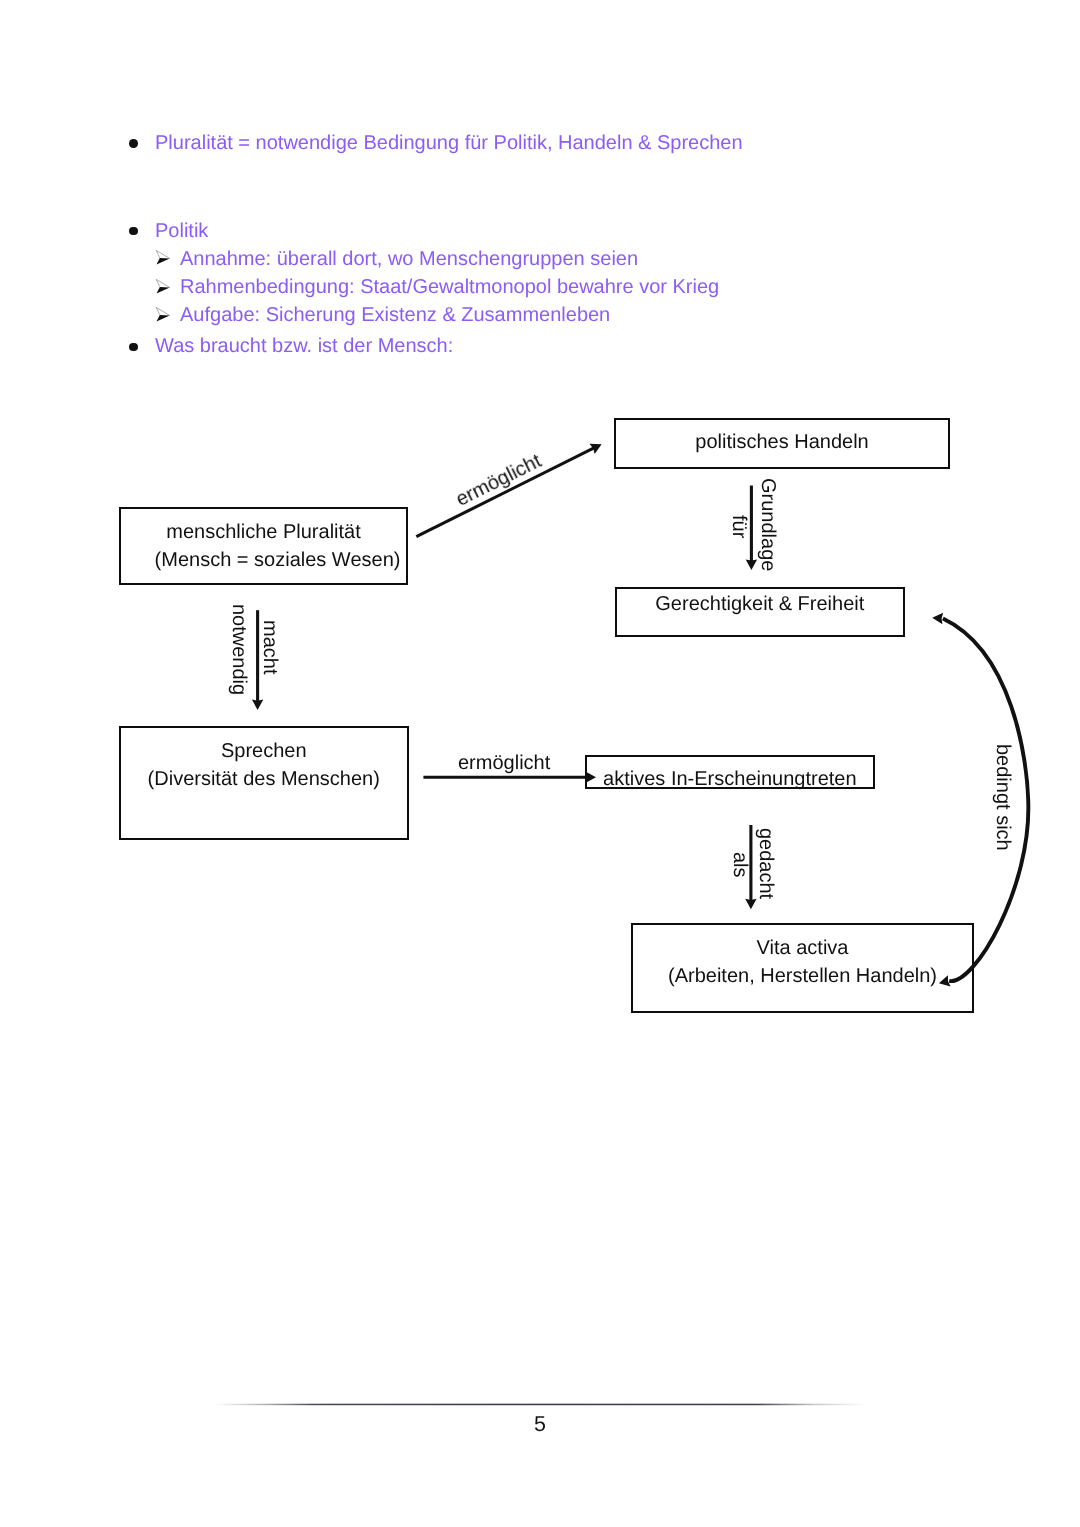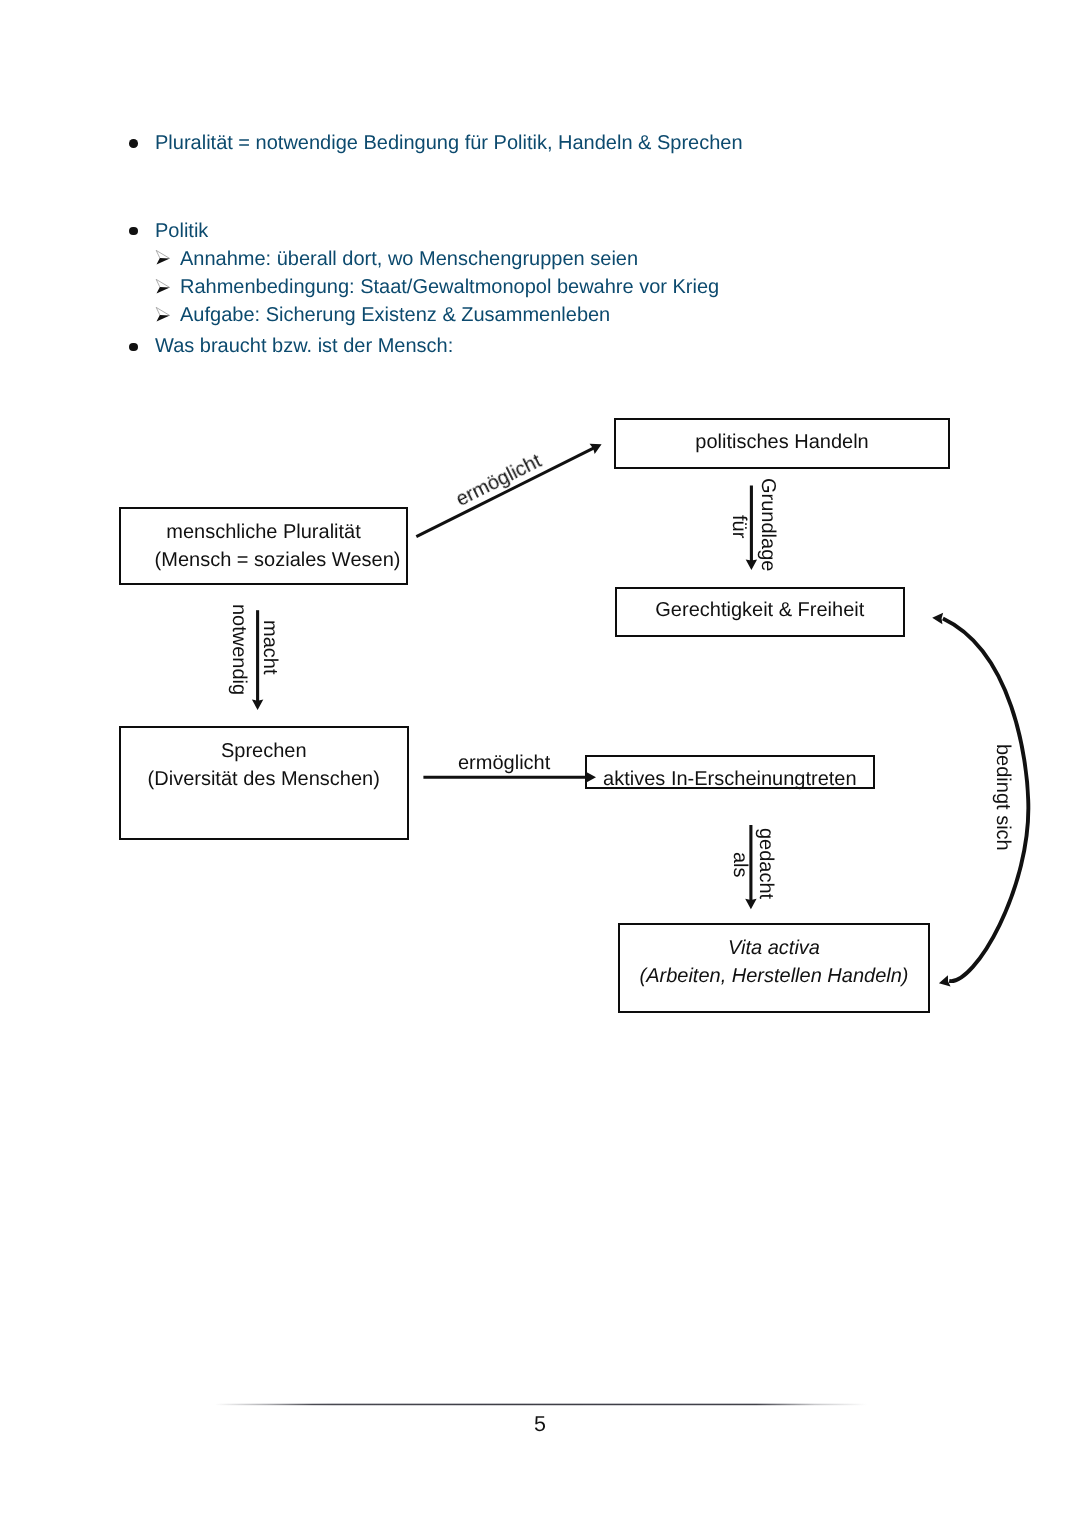--- a/index.html
+++ b/index.html
@@ -6,21 +6,21 @@
   html, body { margin:0; padding:0; background:#ffffff; }
   body {
     width:1080px; height:1527px; position:relative; overflow:hidden;
     font-family:"Liberation Sans", sans-serif;
     color:#000000;
     -webkit-font-smoothing:antialiased;
     text-rendering:geometricPrecision;
   }
   .page { position:absolute; inset:0; background:#ffffff; }
   .notes { position:absolute; left:0; top:0; }
-  .bullet-line { position:absolute; white-space:nowrap; font-size:20px; line-height:20px; color:#0c4a6e; will-change:transform; }
+  .bullet-line { position:absolute; white-space:nowrap; font-size:20px; line-height:20px; color:#8b5cf6; will-change:transform; }
   .dot { position:absolute; width:8.5px; height:8.5px; border-radius:50%; background:#111; }
   .node { position:absolute; border:2px solid #0d0d0d; background:transparent; box-sizing:border-box; }
   .node .txt { position:absolute; left:0; right:0; text-align:center; font-size:20px; line-height:20px; color:#111; will-change:transform; }
   .vlabel { position:absolute; font-size:20px; line-height:20px; white-space:nowrap; color:#111;
             transform-origin:0 0; will-change:opacity; }
   .hlabel { position:absolute; font-size:20px; line-height:20px; white-space:nowrap; color:#111; will-change:transform; }
   .pagenum { position:absolute; font-size:21.5px; line-height:21.5px; color:#111; will-change:transform; }
   svg.overlay { position:absolute; left:0; top:0; width:1080px; height:1527px; overflow:visible; }
   .subarrow { position:absolute; width:18px; height:18px; }
   .subarrow svg { display:block; width:18px; height:18px; }
@@ -82,28 +82,28 @@
   <div class="node" style="left:119.4px;top:725.8px;width:289.5px;height:114px;">
     <div class="txt" style="top:13.2px;">Sprechen</div>
     <div class="txt" style="top:41.2px;">(Diversität des Menschen)</div>
   </div>
 
   <div class="node" style="left:614.3px;top:417.7px;width:336px;height:51.1px;">
     <div class="txt" style="top:12.3px;">politisches Handeln</div>
   </div>
 
   <div class="node" style="left:615.4px;top:586.7px;width:289.6px;height:50.6px;">
-    <div class="txt" style="top:11px;">Gerechtigkeit &amp; Freiheit</div>
+    <div class="txt" style="top:5px;">Gerechtigkeit &amp; Freiheit</div>
   </div>
 
   <div class="node" style="left:585px;top:755.1px;width:289.7px;height:34px;">
     <div class="txt" style="top:11.9px;">aktives In-Erscheinungtreten</div>
   </div>
 
-  <div class="node" style="left:618px;top:923.1px;width:312px;height:90.4px;font-style:italic;">
+  <div class="node" style="left:631px;top:923.1px;width:343px;height:90.4px;">
     <div class="txt" style="top:12.9px;">Vita activa</div>
     <div class="txt" style="top:40.9px;">(Arbeiten, Herstellen Handeln)</div>
   </div>
 
   <div class="hlabel rot" style="left:453.4px;top:492.2px;transform:rotate(-26.5deg);transform-origin:0 0;">ermöglicht</div>
 
   <div class="vlabel" style="left:249.2px;top:604.3px;transform:rotate(90deg);">notwendig</div>
   <div class="vlabel" style="left:279.9px;top:619.8px;transform:rotate(90deg);">macht</div>
 
   <div class="vlabel" style="left:749.3px;top:514.6px;transform:rotate(90deg);">für</div>

